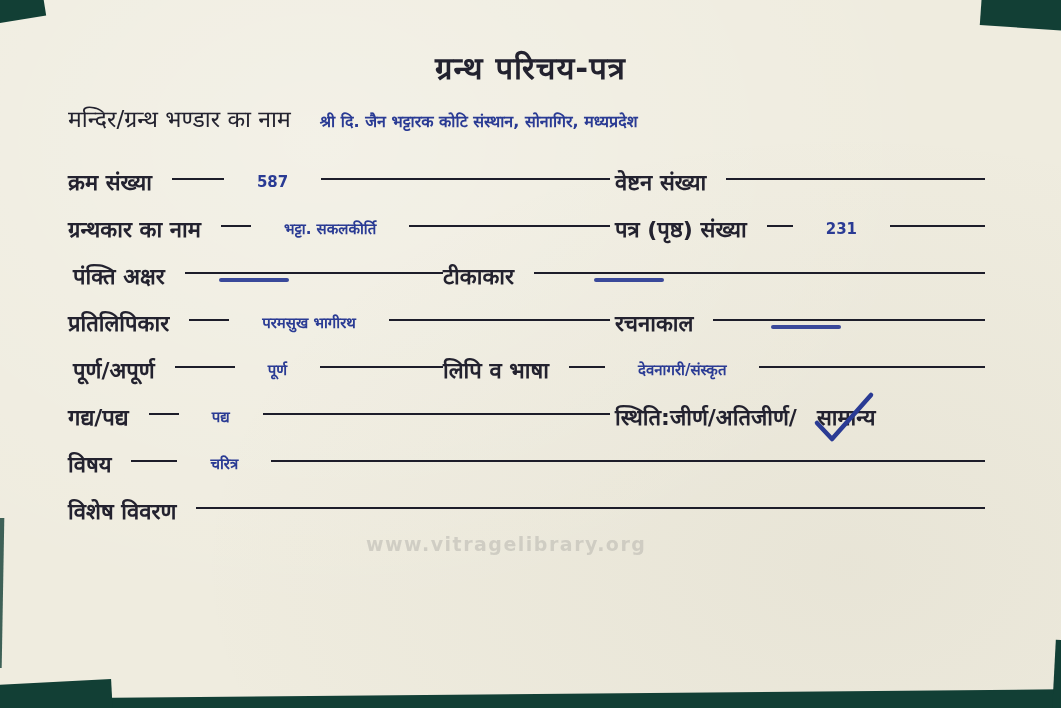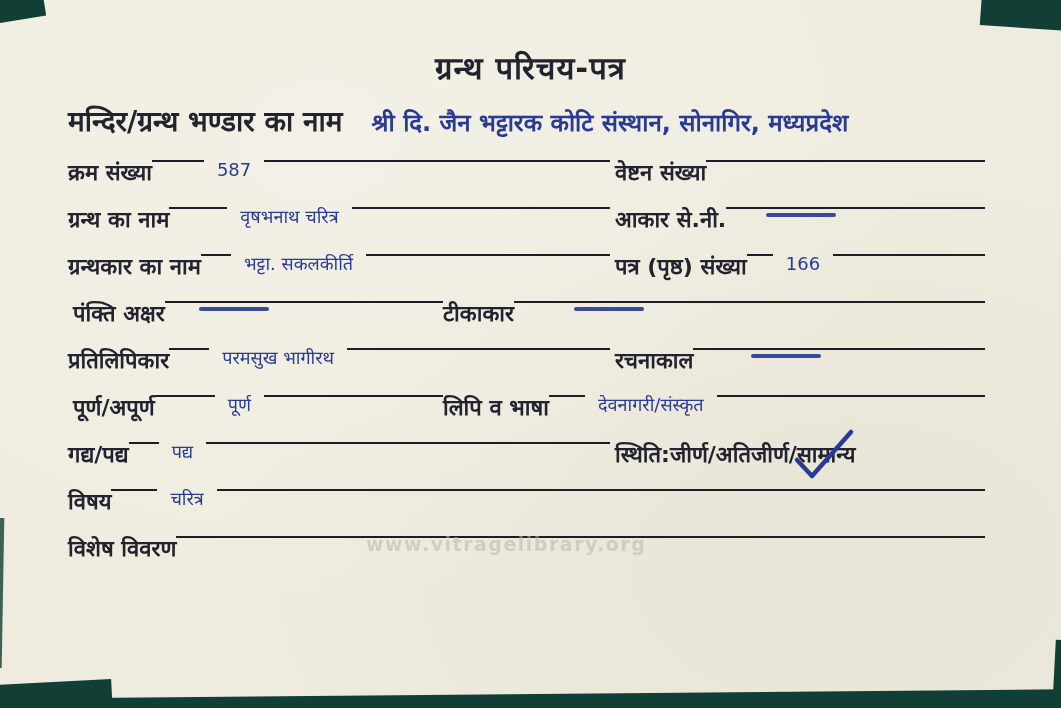--- a/index.html
+++ b/index.html
@@ -21,35 +21,35 @@
   .edge.bottom{left:-6px;right:-6px;bottom:-8px;height:22px;transform:rotate(-.5deg);}
   .edge.bl{left:-8px;bottom:-6px;width:120px;height:32px;transform:rotate(-3deg);}
   .edge.br{right:-5px;bottom:-2px;width:12px;height:70px;transform:rotate(3deg);}
   .edge.left-sliver{left:-4px;bottom:40px;width:7px;height:150px;transform:rotate(1deg);opacity:.8;}
 
   .title{position:absolute;top:46px;left:0;width:100%;text-align:center;
          font-size:31px;font-weight:bold;color:var(--ink-dark);letter-spacing:1px;}
 
   .name-row{position:absolute;top:106px;left:68px;right:30px;
             display:flex;align-items:baseline;white-space:nowrap;}
-  .name-row .lbl{font-size:28px;font-weight:bold;color:var(--ink-dark);}
-  .name-row .val{font-size:24px;font-weight:bold;color:var(--ink-blue);margin-left:16px;}
+  .name-row .lbl{font-size:23px;font-weight:normal;color:var(--ink-dark);}
+  .name-row .val{font-size:16px;font-weight:bold;color:var(--ink-blue);margin-left:16px;}
 
   .fields{position:absolute;top:160px;left:68px;width:917px;}
   .prow{display:flex;height:47px;}
-  .cell{display:flex;align-items:flex-start;overflow:visible;}
+  .cell{display:flex;align-items:center;overflow:visible;gap:20px;}
   .cell.l{width:542px;}
   .cell.r{width:375px;padding-left:5px;}
   .cell.full{width:917px;}
   .lbl{font-size:22px;font-weight:bold;color:var(--ink-dark);white-space:nowrap;
        line-height:1.15;padding-bottom:2px;}
   .rule{flex:1 1 auto;border-top:2.5px solid var(--rule);margin-bottom:9px;
         position:relative;min-width:12px;}
   .rule.lead{flex:0 0 auto;}
-  .val{font-size:18px;font-weight:normal;color:var(--ink-blue);white-space:nowrap;
+  .val{font-size:15px;font-weight:bold;color:var(--ink-blue);white-space:nowrap;
        padding:0 13px 3px 13px;line-height:1.1;}
   .bluedash{position:absolute;top:4px;width:70px;height:4px;
             background:var(--ink-blue);border-radius:2px;opacity:.92;}
   .checked-word{position:relative;display:inline-block;}
   .checked-word svg{position:absolute;left:-4px;top:-14px;overflow:visible;}
 
   .watermark{position:absolute;top:533px;left:366px;z-index:5;
              font-size:19px;font-weight:bold;letter-spacing:1.5px;
              color:var(--watermark);opacity:.55;pointer-events:none;}
 </style>
@@ -80,46 +80,32 @@
         <span class="rule lead" style="width:52px"></span>
         <span class="val">587</span>
         <span class="rule"></span>
       </div>
       <div class="cell r">
         <span class="lbl">वेष्टन संख्या</span>
         <span class="rule"></span>
       </div>
     </div>
 
-    <div class="prow">
-      <div class="cell l">
-        <span class="lbl">ग्रन्थ का नाम</span>
-        <span class="rule lead" style="width:58px"></span>
-        <span class="val">वृषभनाथ चरित्र</span>
-        <span class="rule"></span>
-      </div>
-      <div class="cell r">
-        <span class="lbl">आकार से.नी.</span>
-        <span class="rule">
-            <span class="bluedash" style="left:40px"></span>
-          </span>
-      </div>
-    </div>
 
     <div class="prow">
       <div class="cell l">
         <span class="lbl">ग्रन्थकार का नाम</span>
         <span class="rule lead" style="width:30px"></span>
         <span class="val">भट्टा. सकलकीर्ति</span>
         <span class="rule"></span>
       </div>
       <div class="cell r">
         <span class="lbl">पत्र (पृष्ठ) संख्या</span>
         <span class="rule lead" style="width:26px"></span>
-        <span class="val">166</span>
+        <span class="val">231</span>
         <span class="rule"></span>
       </div>
     </div>
 
     <div class="prow">
       <div class="cell r">
         <span class="lbl">पंक्ति अक्षर</span>
         <span class="rule">
             <span class="bluedash" style="left:34px"></span>
           </span>

